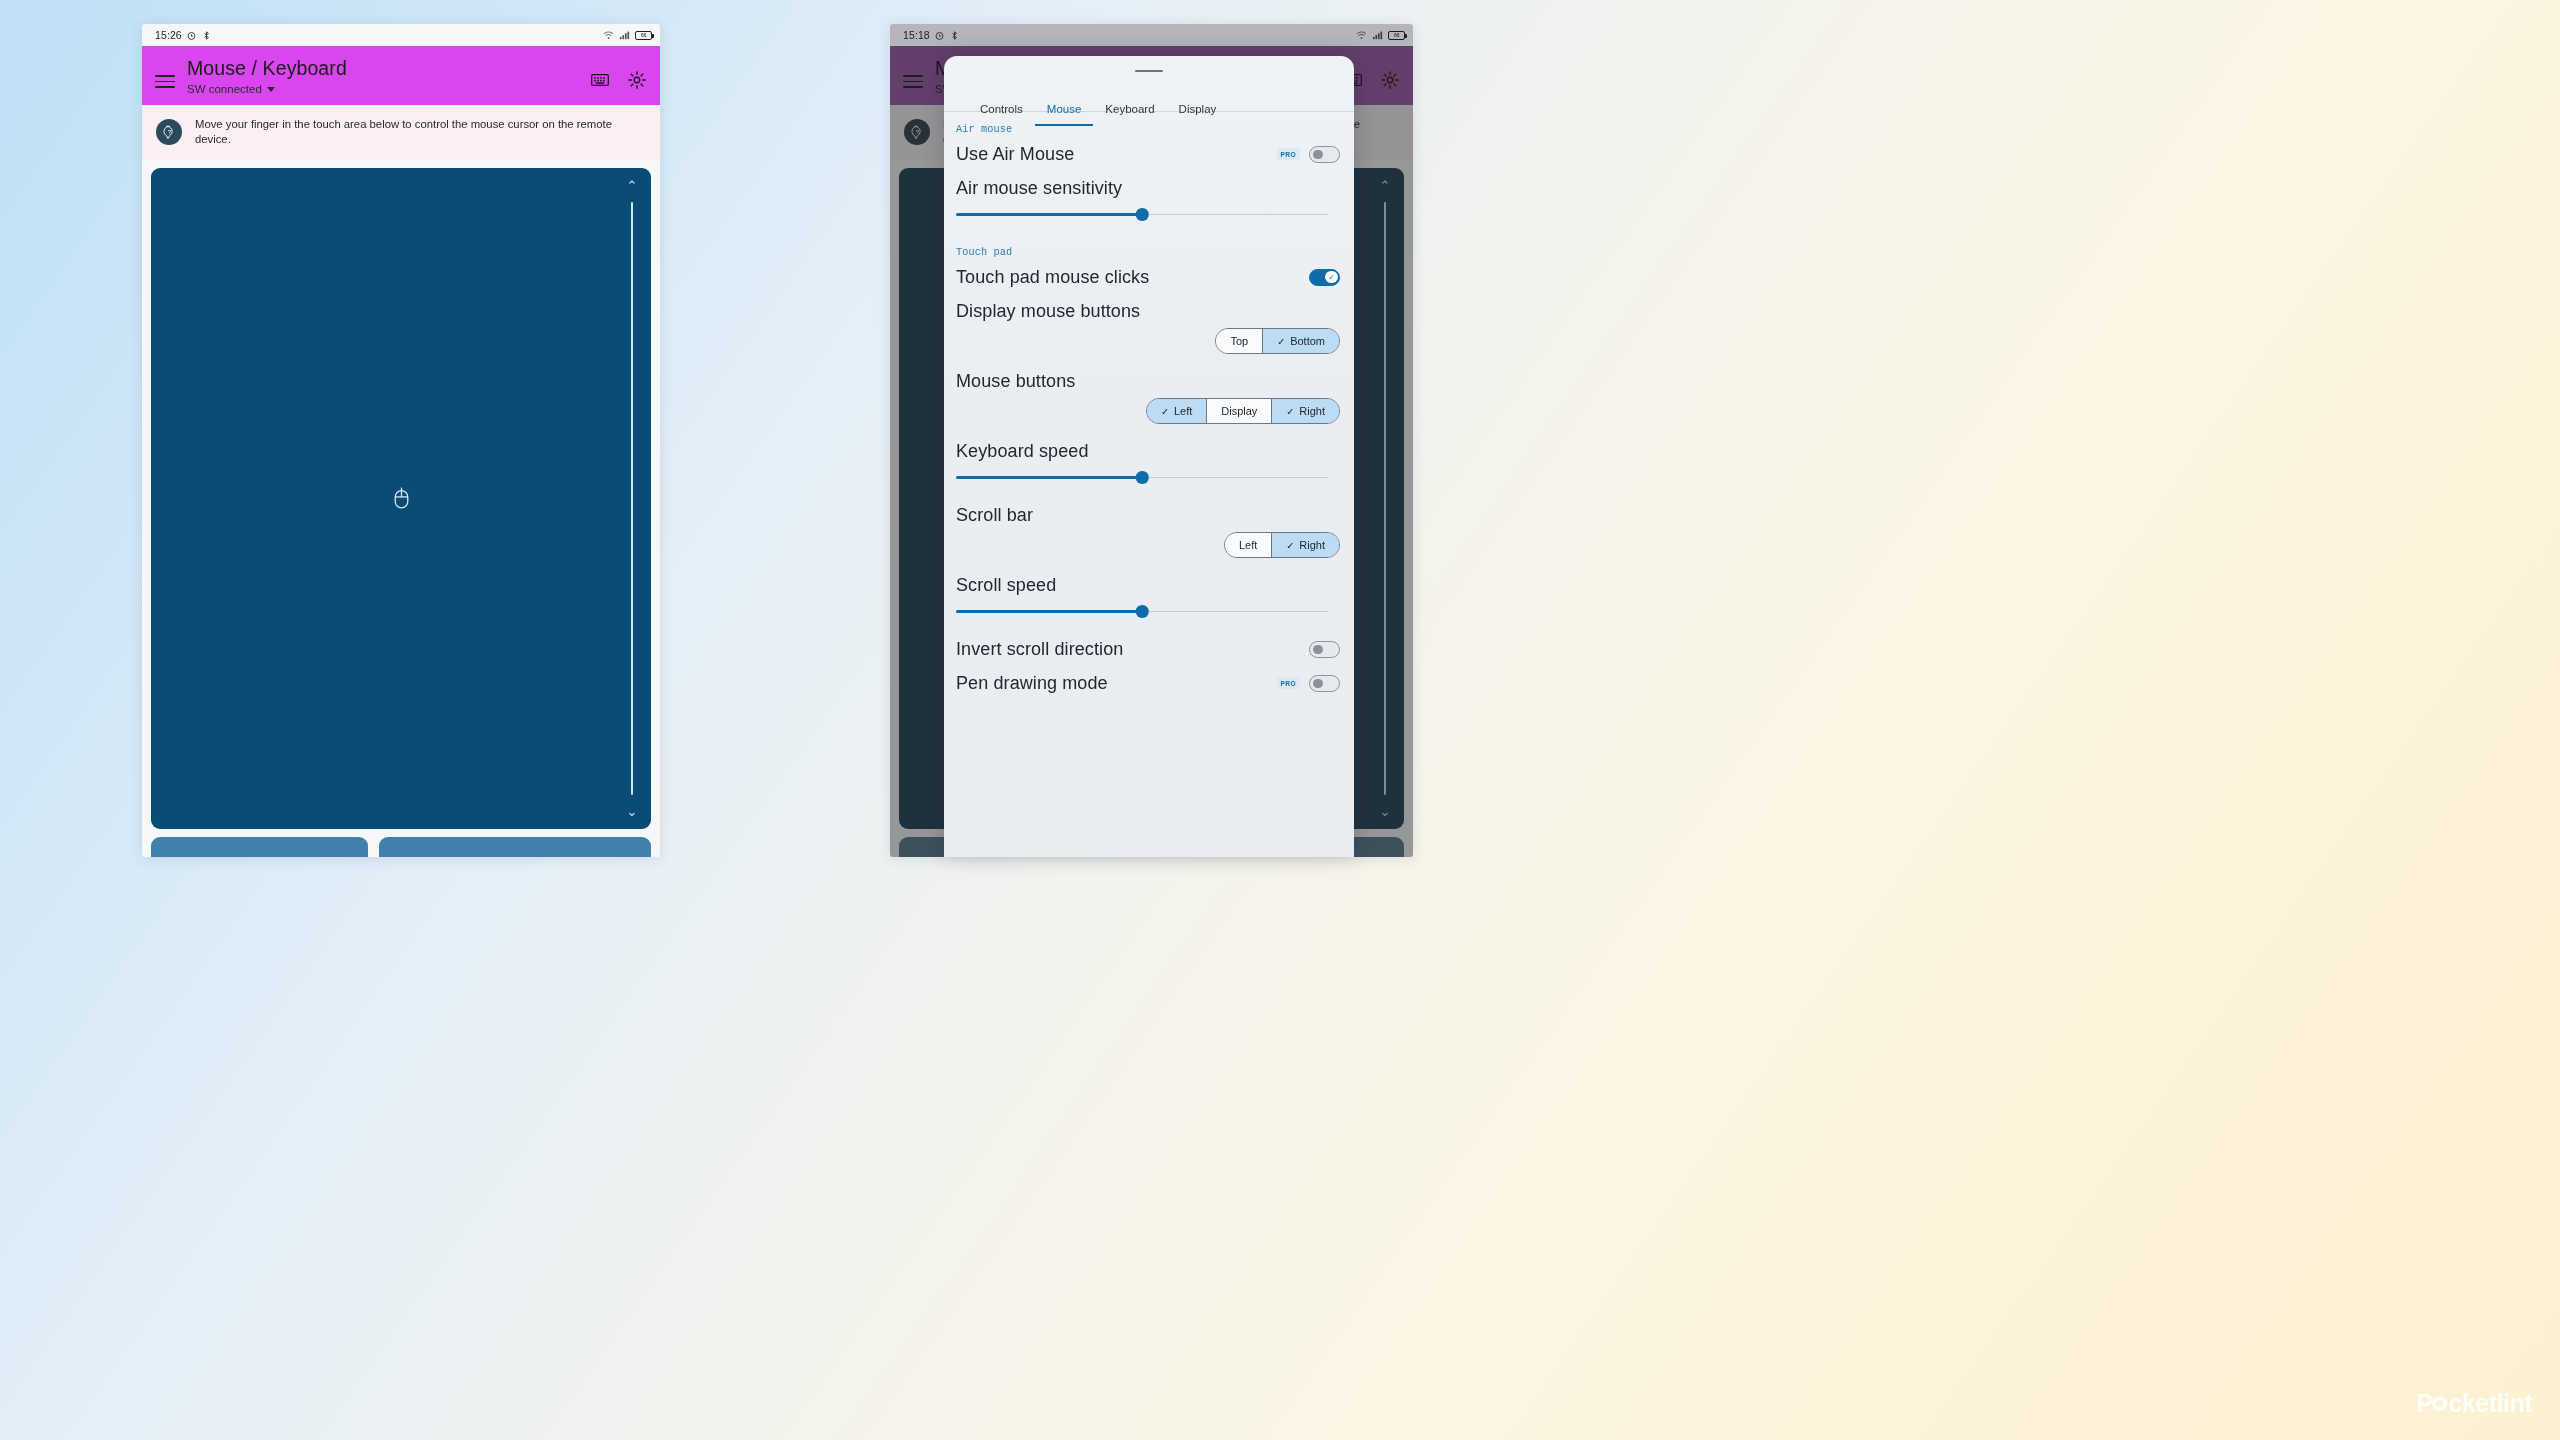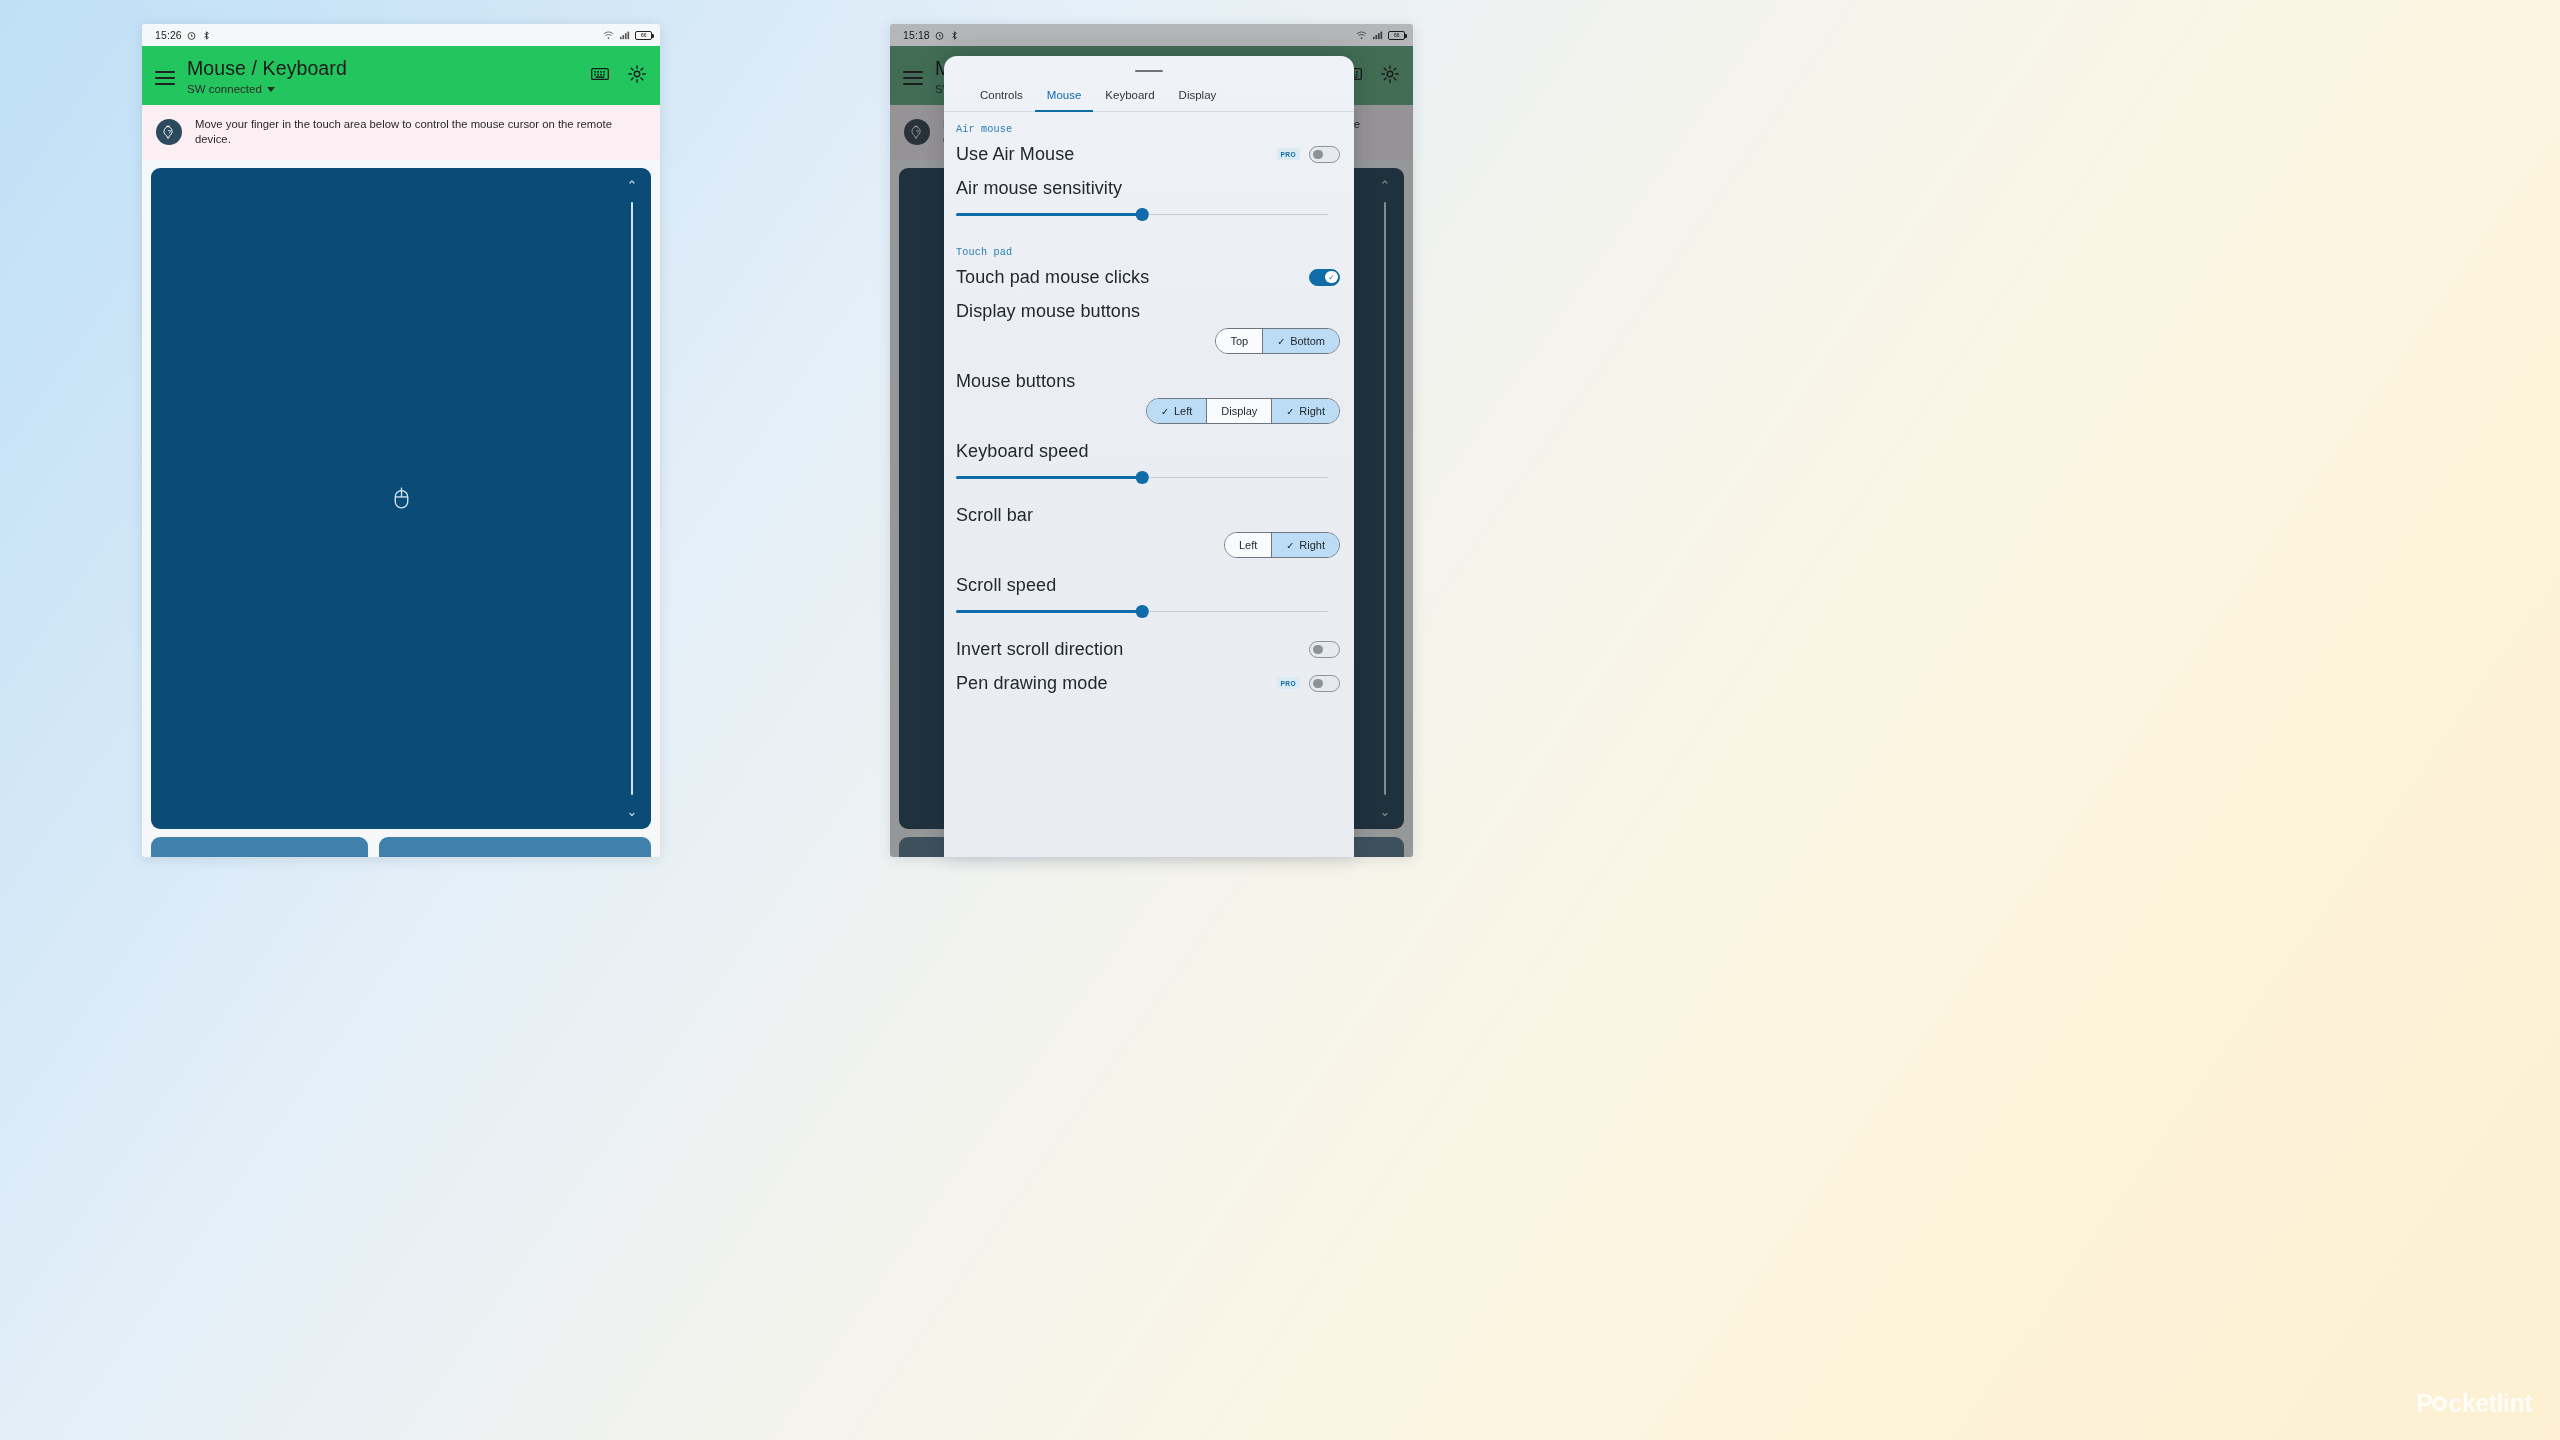--- a/index.html
+++ b/index.html
@@ -45,23 +45,23 @@
     position: relative; display: flex; align-items: center;
     justify-content: center; font-size: 5.5px; color: #222; letter-spacing: -.2px;
   }
   .sb-batt::after {
     content: ""; position: absolute; right: -3px; top: 2.5px;
     width: 1.6px; height: 3.5px; background: #222; border-radius: 0 1px 1px 0;
   }
 
   
   .appbar {
-    display: flex; align-items: flex-start;
+    display: flex; align-items: center;
     padding: 8px 13px 10px 13px;
-    background: #22c55e;
+    background: #d946ef;
   }
   .hamburger {
     width: 20px; height: 20px; margin-top: 14px; margin-right: 12px;
     display: flex; flex-direction: column; justify-content: center; gap: 4.2px;
     cursor: pointer; flex: none;
   }
   .hamburger i { display: block; height: 1.6px; background: #222; border-radius: 1px; }
   .titlewrap { display: flex; flex-direction: column; padding-top: 3px; }
   .app-title { font-size: 19.5px; color: #1b1b1b; font-weight: 400; letter-spacing: .1px; line-height: 1.18; }
   .app-sub { display: flex; align-items: center; gap: 5px; margin-top: 3px; font-size: 11.5px; color: #2b2b2b; }
@@ -121,21 +121,21 @@
     display: flex; flex-direction: column;
   }
   .grabber-wrap { display: flex; justify-content: center; padding: 14px 0 8px; }
   .grabber { width: 28px; height: 2.4px; background: #6d7378; border-radius: 2px; }
   .tabs {
     display: flex; align-items: flex-end; gap: 0;
     padding: 0 24px; border-bottom: 1px solid #d3d9e0;
   }
   .tab {
     padding: 8px 12px 9px; font-size: 11.5px; color: #30363c;
-    cursor: pointer; border-bottom: 2.4px solid transparent; position: relative; top: 1px;
+    cursor: pointer; border-bottom: 2.4px solid transparent; position: relative; top: 15px;
   }
   .tab.active { color: #0f6ca8; border-bottom-color: #0f6ca8; font-weight: 400; }
 
   .sheet-body { flex: 1; padding: 0 10px 0 0; overflow: hidden; }
   .grouphead {
     font-size: 10.2px; color: #2a7fb5; padding: 12px 0 2px 12px; letter-spacing: .15px; font-family: Liberation Mono, monospace;
   }
   .row {
     display: flex; align-items: center; min-height: 34px;
     padding: 5px 0 5px 12px;

